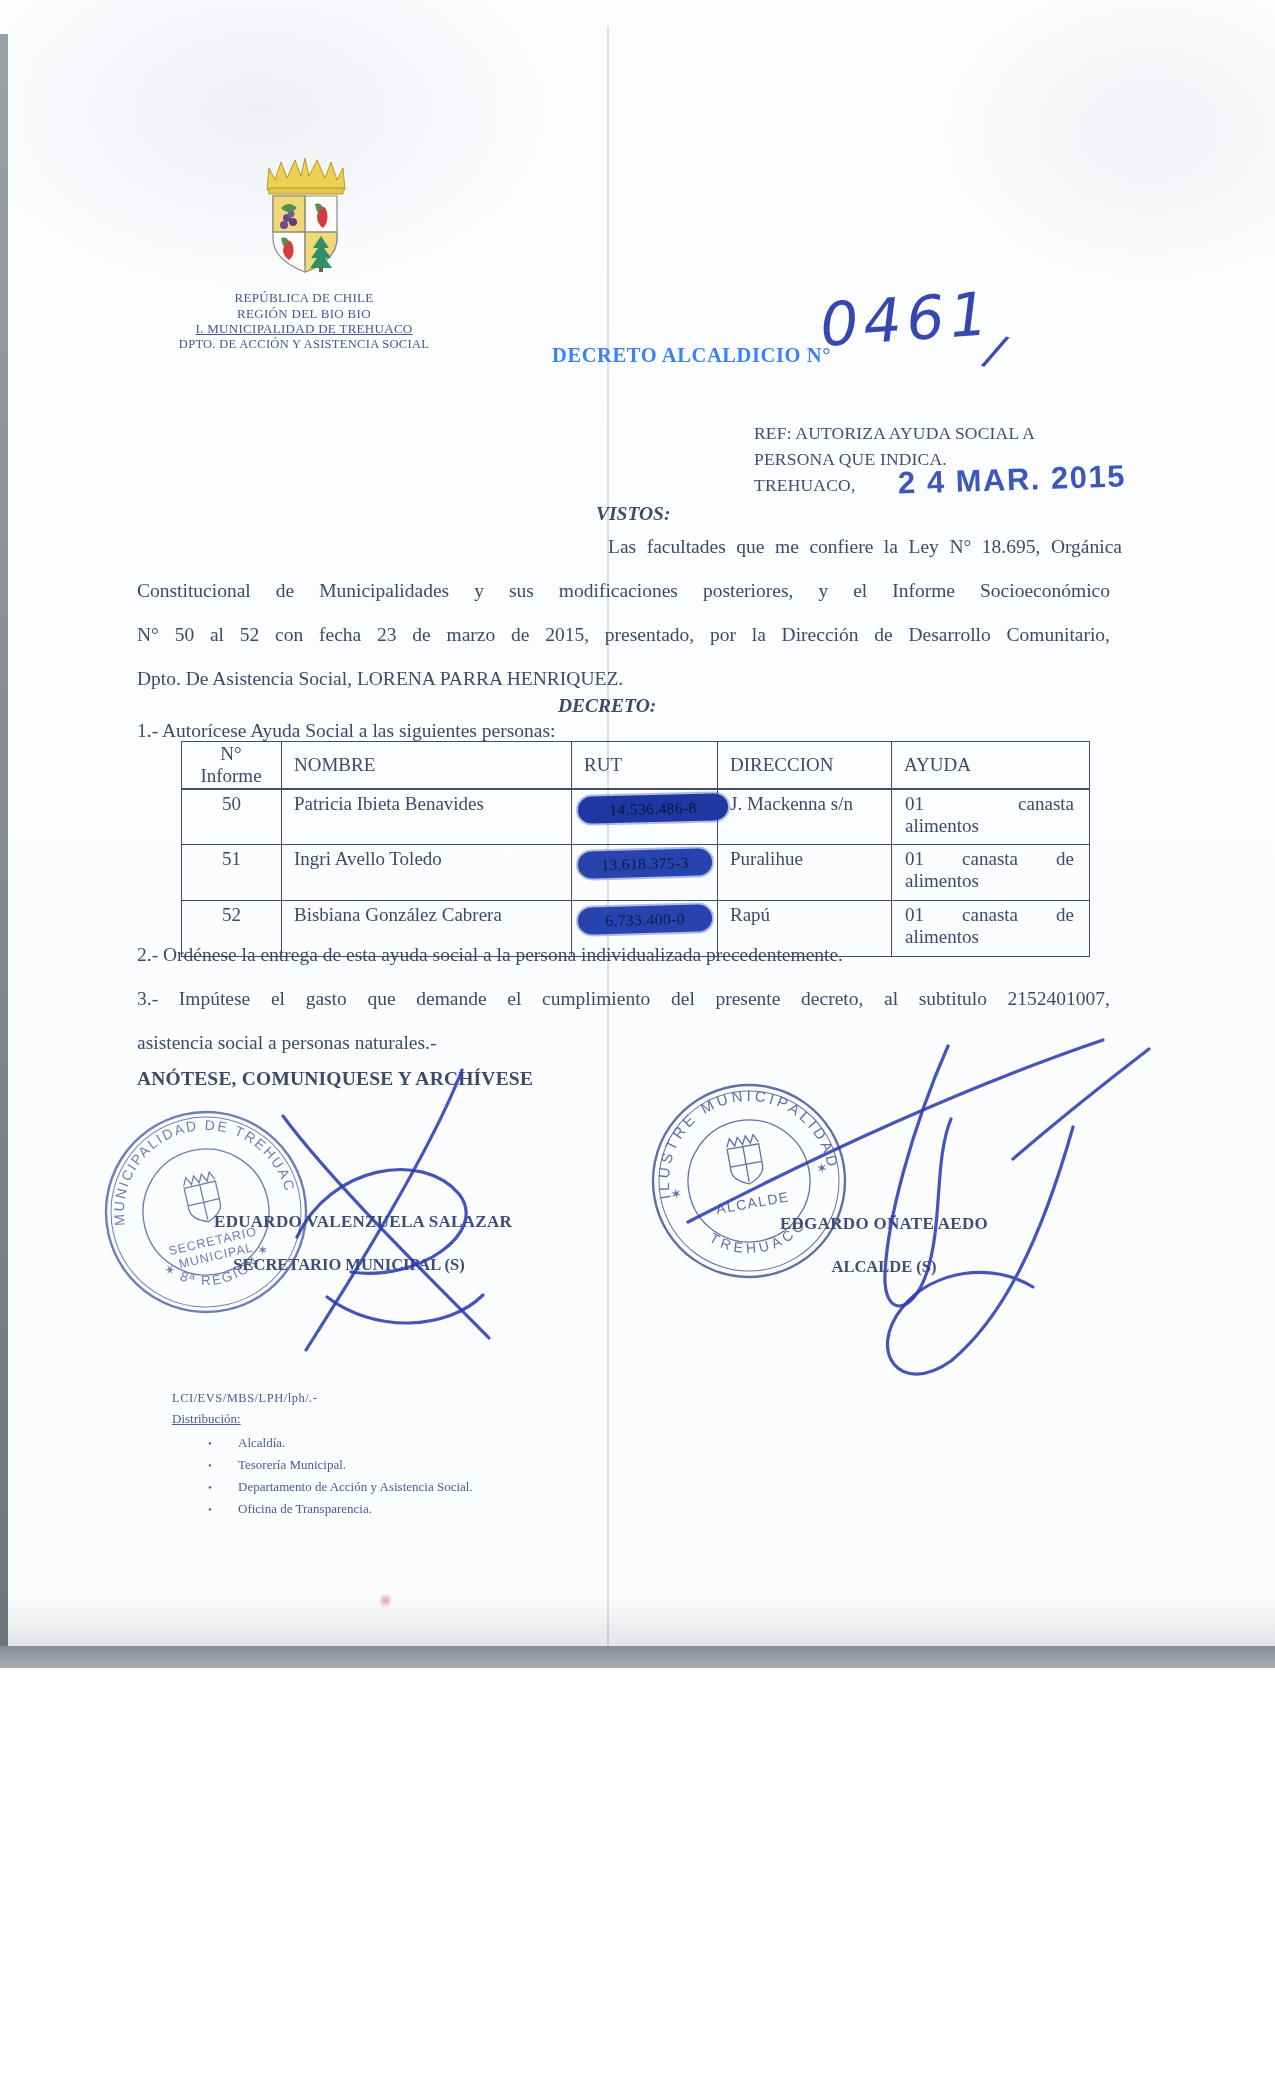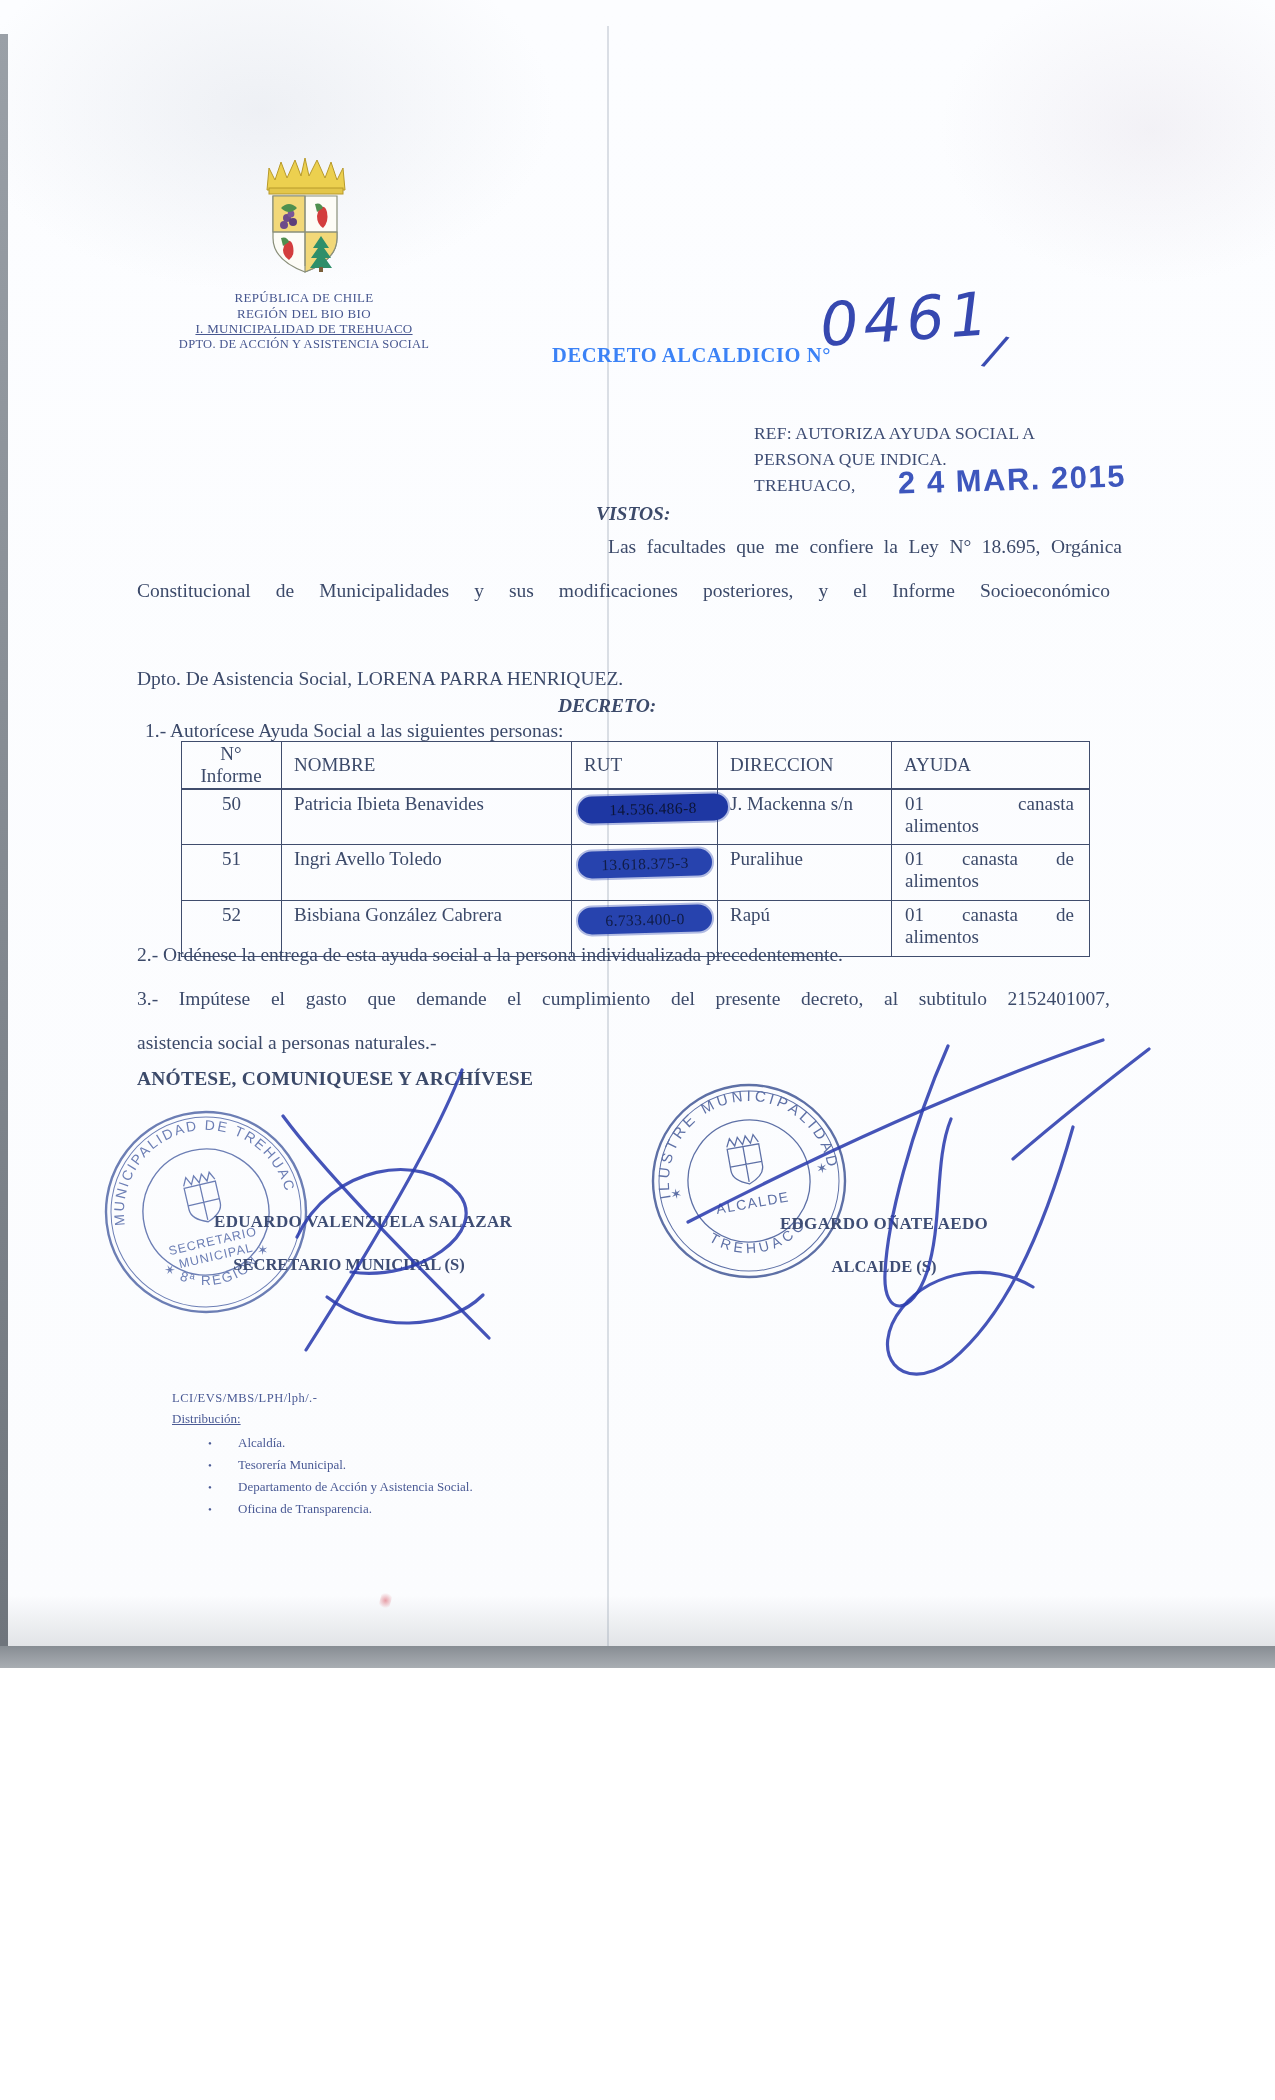--- a/index.html
+++ b/index.html
@@ -54,21 +54,21 @@
   .vistos{position:absolute;left:596px;top:503px;font-size:19.5px;font-weight:bold;
     font-style:italic;color:var(--ink);}
   .pline{position:absolute;font-size:19.5px;color:var(--ink);}
   .l1{left:596px;top:536px;width:514px;text-align:justify;text-align-last:justify;margin-left:12px;}
   .l2{left:137px;top:580px;width:973px;text-align:justify;text-align-last:justify;}
   .l3{left:137px;top:624px;width:973px;text-align:justify;text-align-last:justify;}
   .l4{left:137px;top:668px;width:973px;}
   .decreto{position:absolute;left:558px;top:695px;font-size:19.5px;font-weight:bold;
     font-style:italic;color:var(--ink);}
   .item{position:absolute;left:137px;font-size:19.5px;color:var(--ink);}
-  .i1{top:720px;margin-left:8px;}
+  .i1{top:720px;}
   .i2{top:944px;}
   .i3a{top:988px;width:973px;text-align:justify;text-align-last:justify;}
   .i3b{top:1032px;}
   .closing{position:absolute;left:137px;top:1068px;font-size:19.5px;font-weight:bold;
     color:var(--ink);letter-spacing:.2px;}
 
   table.aid{position:absolute;left:181px;top:741px;width:908px;border-collapse:collapse;
     table-layout:fixed;font-size:19px;color:var(--ink);}
   .aid th,.aid td{border:1.6px solid #404d6d;font-weight:normal;}
   .aid thead tr{height:47px;}
@@ -167,20 +167,21 @@
   <div class="ref">
     <div>REF: AUTORIZA AYUDA SOCIAL A</div>
     <div>PERSONA QUE INDICA.</div>
     <div>TREHUACO,</div>
   </div>
   <div class="datestamp">2 4 MAR. 2015</div>
 
   <div class="vistos">VISTOS:</div>
   <div class="pline l1">Las facultades que me confiere la Ley N° 18.695, Orgánica</div>
   <div class="pline l2">Constitucional de Municipalidades y sus modificaciones posteriores, y el Informe Socioeconómico</div>
+  <div class="pline l3">N° 50 al 52 con fecha 23 de marzo de 2015, presentado, por la Dirección de Desarrollo Comunitario,</div>
   <div class="pline l4">Dpto. De Asistencia Social, LORENA PARRA HENRIQUEZ.</div>
 
   <div class="decreto">DECRETO:</div>
   <div class="item i1">1.- Autorícese Ayuda Social a las siguientes personas:</div>
 
   <table class="aid">
     <colgroup>
         <col style="width:100px">
         <col style="width:290px">
         <col style="width:146px">

